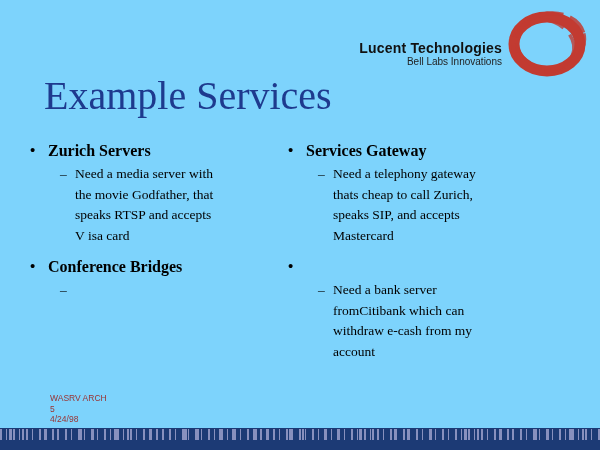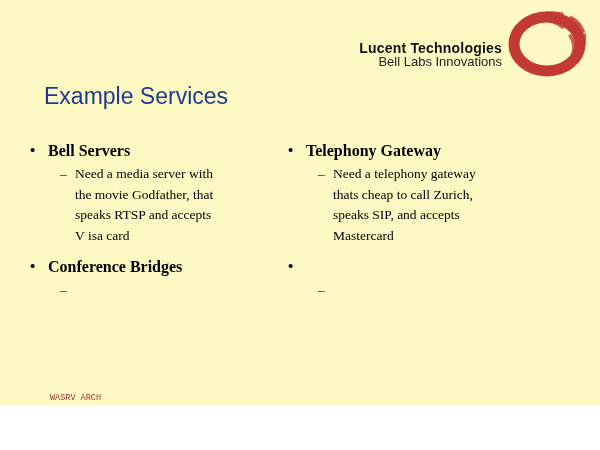--- a/index.html
+++ b/index.html
@@ -1,39 +1,39 @@
 <!DOCTYPE html>
 <html style="--title-blue: #1E3A8E; --footer-red: #993333; --ring-red: #C23B31; --band-navy: #1C3A75; --band-stripe: #8890BE;"><head>
 <meta charset="utf-8">
 <style>
   html,body{margin:0;padding:0;background:#fff;}
   .slide{
-    position:relative;width:600px;height:405px;background:#fef9c3;overflow:hidden;
+    position:relative;width:600px;height:450px;background:#7dd3fc;overflow:hidden;
     font-family:"Liberation Serif", serif;color:#000;
   }
   
   .logo{position:absolute;top:41px;right:98px;text-align:right;font-family:"Liberation Sans", sans-serif;}
   .logo-company{font-size:14px;font-weight:bold;letter-spacing:0.2px;color:#111;line-height:15px;}
-  .logo-tagline{font-size:13px;color:#222;line-height:11px;}
+  .logo-tagline{font-size:10px;color:#222;line-height:11px;}
   .ring{position:absolute;left:506px;top:11px;width:84px;height:66px;color:var(--ring-red,#C23B31);}
   
   .title{position:absolute;left:44px;top:78px;margin:0;font-weight:normal;
-    font-size:23px;line-height:36px;color:var(--title-blue,#1E3A8E);font-family:Liberation Sans, sans-serif;}
+    font-size:40px;line-height:36px;color:var(--title-blue,#1E3A8E);font-family:Liberation Serif, serif;}
   
   .col{position:absolute;top:139px;}
   .col-left{left:30px;width:252px;}
   .col-right{left:288px;width:272px;}
   .l1{display:flex;font-weight:bold;font-size:16px;line-height:23px;}
   .l1-bullet{width:18px;font-size:15px;}
   .l2{display:flex;margin-left:30px;margin-top:2px;margin-bottom:9px;font-size:13.5px;line-height:20.5px;}
   .l2-dash{width:15px;}
   .l2-text{white-space:pre-line;}
   
   .footer{position:absolute;left:50px;top:393px;font-size:8.5px;line-height:10.5px;
-    color:var(--footer-red,#993333);font-family:Liberation Mono, monospace;}
+    color:var(--footer-red,#993333);font-family:Liberation Sans, sans-serif;}
   
   .band{position:absolute;left:0;top:428px;width:600px;height:22px;background:var(--band-navy,#1C3A75);}
   .band-stripes{position:absolute;left:0;top:1px;width:100%;height:11px;
     background-image:
       repeating-linear-gradient(90deg,
         var(--band-stripe,#8890BE) 0px, var(--band-stripe,#8890BE) 2px,
         transparent 2px, transparent 6px,
         var(--band-stripe,#8890BE) 6px, var(--band-stripe,#8890BE) 7px,
         transparent 7px, transparent 13px),
       repeating-linear-gradient(90deg,
@@ -61,21 +61,21 @@
       <ellipse cx="39.5" cy="34.5" rx="29.5" ry="24" fill="none" stroke="currentColor" stroke-width="3.5" stroke-dasharray="27 9 38 6 22 8" opacity="0.8" transform="rotate(22 42 33)"></ellipse>
     </svg>
   </div>
 
   <h1 class="title">Example Services</h1>
 
   <div class="col col-left">
     <div class="item">
       <div class="l1">
         <span class="l1-bullet">•</span>
-        <span class="l1-text">Bell Servers</span>
+        <span class="l1-text">Zurich Servers</span>
       </div>
       <div class="l2">
         <span class="l2-dash">–</span>
         <span class="l2-text">Need a media server with
 the movie Godfather, that
 speaks RTSP and accepts
 V isa card</span>
       </div>
     </div>
     <div class="item">
@@ -86,36 +86,40 @@
       <div class="l2">
         <span class="l2-dash">–</span>
       </div>
     </div>
   </div>
 
   <div class="col col-right">
     <div class="item">
       <div class="l1">
         <span class="l1-bullet">•</span>
-        <span class="l1-text">Telephony Gateway</span>
+        <span class="l1-text">Services Gateway</span>
       </div>
       <div class="l2">
         <span class="l2-dash">–</span>
         <span class="l2-text">Need a telephony gateway
 thats cheap to call Zurich,
 speaks SIP, and accepts
 Mastercard</span>
       </div>
     </div>
     <div class="item">
       <div class="l1">
         <span class="l1-bullet">•</span>
       </div>
       <div class="l2">
         <span class="l2-dash">–</span>
+        <span class="l2-text">Need a bank server
+fromCitibank which can
+withdraw e-cash from my
+account</span>
       </div>
     </div>
   </div>
 
   <div class="footer">
     <div>WASRV ARCH</div>
     <div>5</div>
     <div>4/24/98</div>
   </div>
 

